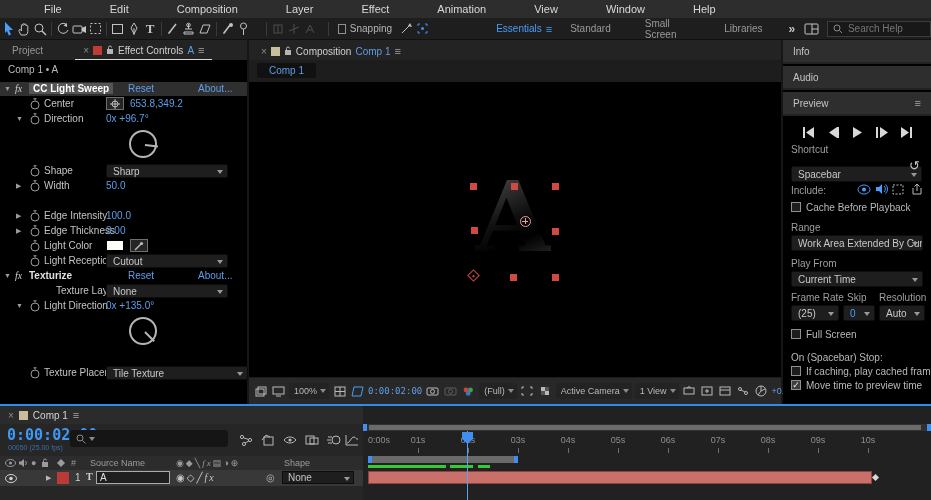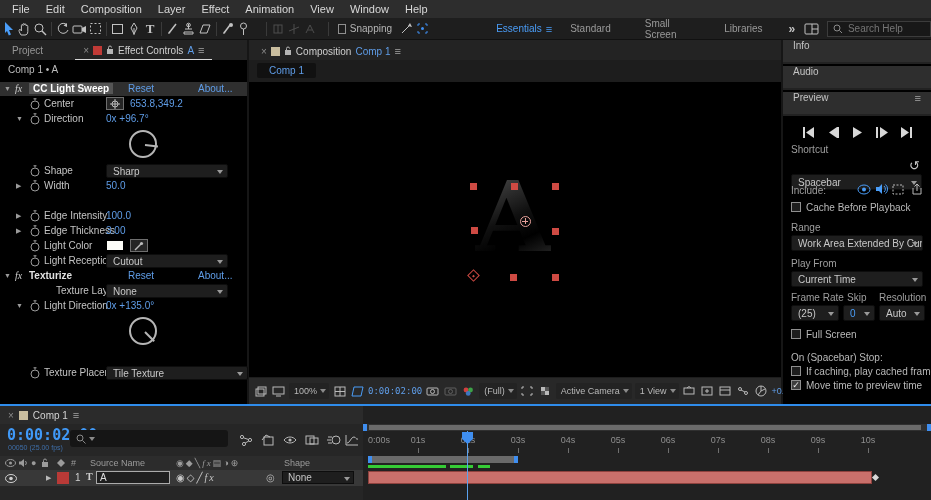--- a/index.html
+++ b/index.html
@@ -8,21 +8,21 @@
     width:931px; height:500px; position:relative; overflow:hidden;
     background:#161616; color:#c9c9c9;
     font-family:"Liberation Sans", sans-serif; font-size:10px;
     -webkit-font-smoothing:antialiased;
   }
   .abs { position:absolute; }
 
   
   .menubar { left:0; top:0; width:931px; height:18px; background:#2d2d2d;
     display:flex; align-items:center; padding-left:4px; font-size:11px; color:#d8d8d8; }
-  .menubar span { padding:0 8px; cursor:default; }
+  .menubar span { padding:0 8px; cursor:default;margin-left:32px; }
   .toolbar { left:0; top:18px; width:931px; height:22px; background:#1e1e1e;
     display:flex; align-items:center; border-bottom:1px solid #111; }
   .tool { width:21px; height:20px; display:flex; align-items:center; justify-content:center; }
   .tsep { width:1px; height:14px; background:#3a3a3a; margin:0 3px; }
   .ws { color:#9a9a9a; font-size:10px; padding:0 10px; }
   .ws.active { color:#4a9df8; }
   .searchbox { display:flex; align-items:center; gap:4px; background:#181818;
     border:1px solid #3c3c3c; height:16px; width:132px; padding:0 5px; }
   .searchbox input { background:transparent; border:none; outline:none; color:#9a9a9a;
     font-size:10px; width:100%; font-family:"Liberation Sans",sans-serif; }
@@ -70,21 +70,21 @@
   .statusbar { position:absolute; left:0; top:338px; width:532px; height:26px; background:#282828;
     display:flex; align-items:center; gap:3px; padding:0 4px; font-size:9px; color:#b9b9b9; }
   .sdd { position:relative; background:#232323; height:16px; display:flex; align-items:center;
     padding:0 12px 0 5px; border-radius:2px; white-space:nowrap; }
   .sdd::after { content:""; position:absolute; right:3px; top:6px;
     border-left:3px solid transparent; border-right:3px solid transparent; border-top:4px solid #8a8a8a; }
   .sic { width:15px; height:14px; display:flex; align-items:center; justify-content:center; flex:none; }
 
   
   .rsec { position:absolute; left:0; width:148px; background:#2e2e2e; border-bottom:2px solid #222;
-    display:flex; padding:0 10px; font-size:10px; color:#c4c4c4; }
+    display:flex; align-items:center; padding:0 10px; font-size:10px; color:#c4c4c4; }
   .rlabel { position:absolute; left:8px; font-size:10px; color:#9f9f9f; white-space:nowrap; }
   .rdd { position:absolute; height:16px; background:#1e1e1e; border:1px solid #0d0d0d; border-radius:2px;
     display:flex; align-items:center; padding:0 13px 0 6px; color:#c8c8c8; white-space:nowrap; overflow:hidden; }
   .rdd::after { content:""; position:absolute; right:4px; top:6px;
     border-left:3px solid transparent; border-right:3px solid transparent; border-top:4px solid #9a9a9a; }
   .cb { position:absolute; width:10px; height:10px; border:1px solid #8f8f8f; background:#1d1d1d;
     display:flex; align-items:center; justify-content:center; font-size:9px; color:#e8e8e8; }
   .cblbl { position:absolute; font-size:10px; color:#b9b9b9; white-space:nowrap; }
   .transport { position:absolute; left:0; top:70px; width:148px; height:24px;
     display:flex; align-items:center; justify-content:center; gap:12px; }
@@ -600,21 +600,21 @@
         <rect x="1" y="0" width="2" height="11" fill="#d8d8d8"></rect>
         <path d="M5,0 L13,5.5 L5,11 Z" fill="#d8d8d8"></path>
       </svg>
     <svg width="13" height="11">
         <path d="M1,0 L9,5.5 L1,11 Z" fill="#d8d8d8"></path>
         <rect x="10" y="0" width="2" height="11" fill="#d8d8d8"></rect>
       </svg>
   </div>
 
   <span class="rlabel" style="top:104px">Shortcut</span>
-  <span class="rdd" style="left:8px;top:134px;width:131px">
+  <span class="rdd" style="left:8px;top:126px;width:131px">
       <span>Spacebar</span>
     </span>
   <span class="abs" style="left:126px;top:118px;font-size:13px;color:#c2c2c2">↺</span>
 
   <span class="rlabel" style="top:145px">Include:</span>
   <svg class="abs" style="left:74px;top:144px" width="14" height="11">
       <ellipse cx="7" cy="5.5" rx="6" ry="4.5" stroke="#4a9df8" fill="none"></ellipse>
       <circle cx="7" cy="5.5" r="2" fill="#4a9df8"></circle>
     </svg>
   <svg class="abs" style="left:92px;top:143px" width="13" height="12">

